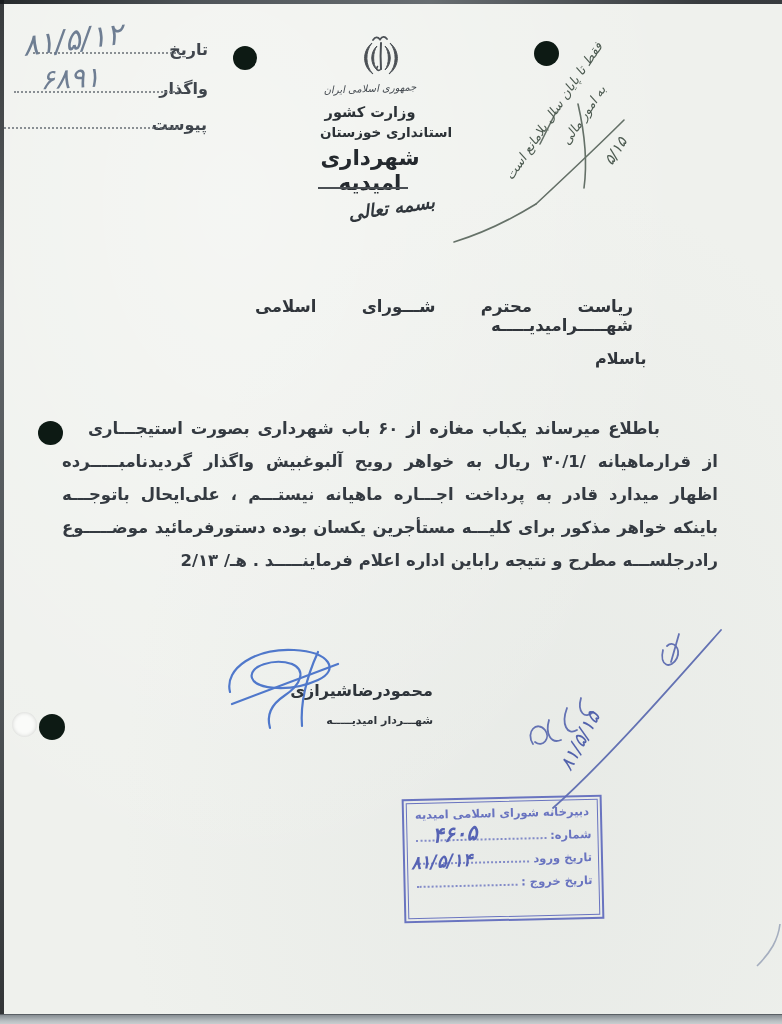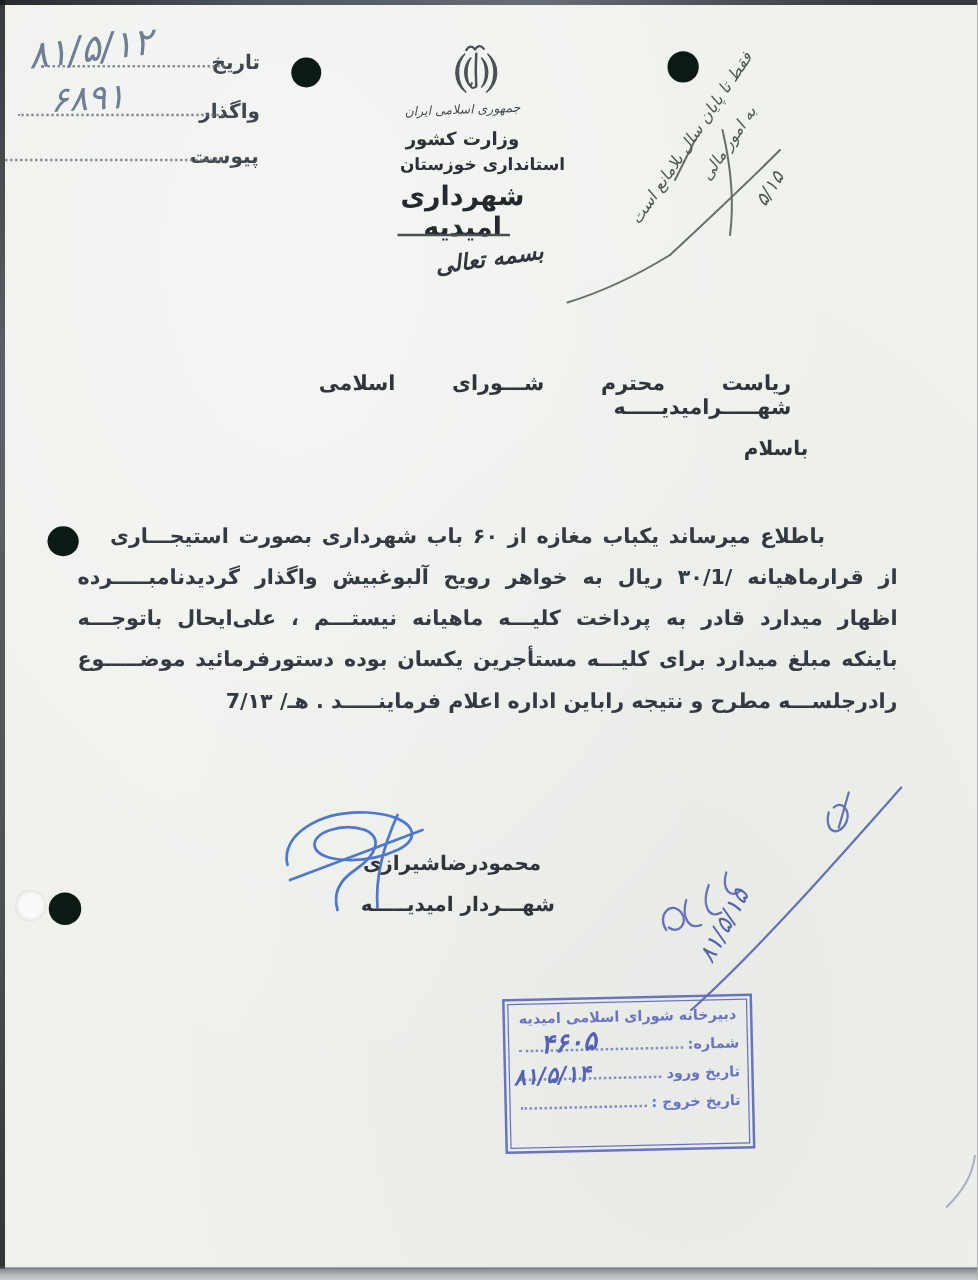--- a/index.html
+++ b/index.html
@@ -54,21 +54,21 @@
   .salutation { left:595px; top:349px; direction:rtl; font-size:16px; font-weight:bold; color:#30353b; }
   .body-lines { left:62px; top:412px; width:656px; direction:rtl; font-size:16.5px;
     font-weight:bold; color:#343a41; }
   .bl { height:33px; line-height:33px; overflow:hidden; }
   .bl.justify { text-align:justify; text-align-last:justify; }
   .bl.first { padding-right:58px; padding-left:26px; }
   .bl.last { text-align:right; }
 
   
   .sig-name { right:349px; top:681px; direction:rtl; font-size:16px; font-weight:bold; color:#2f353b; }
-  .sig-title { right:338px; top:714px; direction:rtl; font-size:16px; font-weight:bold; color:#2f353b; }
+  .sig-title { right:349px; top:714px; direction:rtl; font-size:11px; font-weight:bold; color:#2f353b; }
 
   
   .blue-date { left:574px; top:752px; color:#5262ac; font-size:19px; font-style:italic;
     direction:ltr; transform:rotate(-62deg); transform-origin:0 100%; letter-spacing:2px; }
 
   
   .stamp { left:403px; top:797px; width:196px; height:120px; border:2px solid #5f6abd;
     transform:rotate(-1.3deg); color:#5f6abd; direction:rtl; opacity:.92; }
   .stamp-inner { position:absolute; inset:2px; border:1px solid #5f6abd; padding:4px 6px 2px 6px; }
   .stamp-header { font-size:11.5px; font-weight:bold; text-align:center; white-space:nowrap; }
@@ -141,23 +141,23 @@
       <path d="M124 20 L108 52"></path>
     </g>
   </svg>
 
   <div class="abs addressee">ریاست محترم شـــورای اسلامی شهـــــرامیدیـــــه</div>
   <div class="abs salutation">باسلام</div>
 
   <div class="abs body-lines">
     <div class="bl justify first">باطلاع میرساند یکباب مغازه از ۶۰ باب شهرداری بصورت استیجـــاری</div>
     <div class="bl justify">از قرارماهیانه /۳۰/1 ریال به خواهر رویح آلبوغبیش واگذار گردیدنامبـــــرده</div>
-    <div class="bl justify">اظهار میدارد قادر به پرداخت کلیـــه ماهیانه نیستـــم ، علی‌ایحال باتوجـــه</div>
-    <div class="bl justify">باینکه مبلغ میدارد برای کلیـــه مستأجرین یکسان بوده دستورفرمائید موضـــــوع</div>
-    <div class="bl last">رادرجلســـه مطرح و نتیجه راباین اداره اعلام فرماینـــــد . هـ/ 7/۱۳</div>
+    <div class="bl justify">اظهار میدارد قادر به پرداخت اجـــاره ماهیانه نیستـــم ، علی‌ایحال باتوجـــه</div>
+    <div class="bl justify">باینکه خواهر مذکور برای کلیـــه مستأجرین یکسان بوده دستورفرمائید موضـــــوع</div>
+    <div class="bl last">رادرجلســـه مطرح و نتیجه راباین اداره اعلام فرماینـــــد . هـ/ 2/۱۳</div>
   </div>
 
   <svg class="abs" style="left:222px;top:640px;" width="140" height="95" viewBox="0 0 140 95">
     <g fill="none" stroke="#3f6cc8" stroke-width="2.2" stroke-linecap="round" opacity=".9">
       <path d="M8 52 C2 28 34 8 72 10 C108 12 118 30 96 40 C70 52 34 50 30 38 C26 26 52 18 70 24"></path>
       <path d="M70 24 C84 30 80 44 62 56 C50 64 44 74 48 88"></path>
       <path d="M96 12 C86 34 78 60 80 86"></path>
       <path d="M10 64 L116 24"></path>
     </g>
   </svg>

